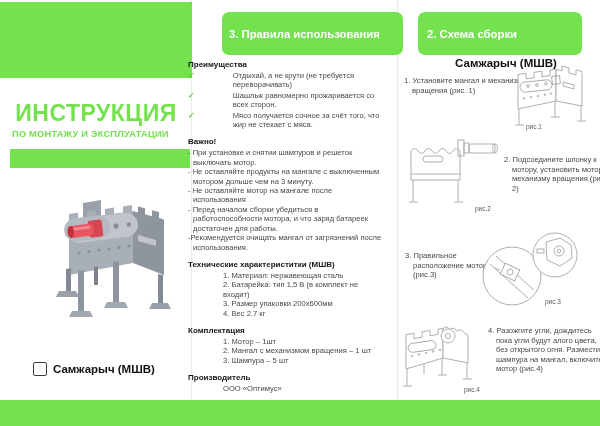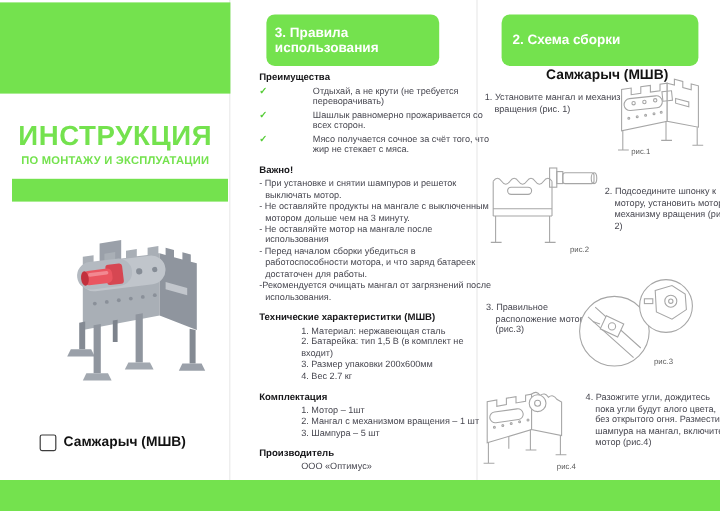--- a/index.html
+++ b/index.html
@@ -7,36 +7,36 @@
   .page{position:relative;width:600px;height:426px;background:#fff;overflow:hidden;
         font-family:"Liberation Sans",sans-serif;}
   .abs{position:absolute;}
   .fold{position:absolute;top:0;height:400px;width:1px;background:#eaeaea;}
   #fold1{left:191px;} #fold2{left:397px;}
 
   
   .top-block{left:0;top:2px;width:192px;height:76px;background:var(--green);}
   .cover-title{left:0;top:100px;width:192px;text-align:center;margin:0;
                font-size:23px;font-weight:700;letter-spacing:.5px;color:var(--green);}
-  .cover-subtitle{left:0;top:129px;width:192px;text-align:center;
+  .cover-subtitle{left:12px;top:129px;width:192px;
                font-size:9.3px;font-weight:700;letter-spacing:.2px;color:var(--green);}
   .accent-bar{left:10px;top:149px;width:180px;height:19px;background:var(--green);}
   .product-figure{left:26px;top:183px;width:148px;height:148px;}
   .legend{left:33px;top:362px;display:flex;align-items:center;gap:6px;}
   .legend-box{width:12px;height:12px;border:1.6px solid #3c3c3c;border-radius:2px;background:#fff;}
   .legend-label{font-size:11.5px;font-weight:700;color:#121212;}
 
   
   .hdr{background:var(--green);border-radius:7px;color:#fff;font-weight:700;
        display:flex;align-items:center;box-sizing:border-box;}
-  .mid-hdr{left:222px;top:12px;width:144px;height:43px;font-size:11.3px;padding-left:7px;}
+  .mid-hdr{left:222px;top:12px;width:181px;height:43px;font-size:11.3px;padding-left:7px;}
   .right-hdr{left:418px;top:12px;width:164px;height:43px;font-size:11.3px;padding-left:9px;}
 
   
-  .mid-content{left:216px;top:60px;width:194px;color:var(--txt);}
+  .mid-content{left:188px;top:60px;width:194px;color:var(--txt);}
   .sec{margin-top:8px;} .sec:first-child{margin-top:0;}
   .sh{font-size:8px;font-weight:700;color:var(--head);margin:0 0 2px 0;}
   .bullet{display:flex;gap:3px;margin:0 0 1px 0;}
   .check{color:#54cc35;font-size:8px;line-height:1.15;font-weight:700;flex:0 0 auto;}
   .bt,.ln{font-size:7.6px;line-height:1.24;margin:0;padding-left:35px;}
   .imp{font-size:7.6px;line-height:1.24;margin:0;padding-left:5px;text-indent:-5px;}
 
   
   .product-title{left:412px;top:57px;width:188px;text-align:center;
                  font-size:11.5px;font-weight:700;color:#121212;}

